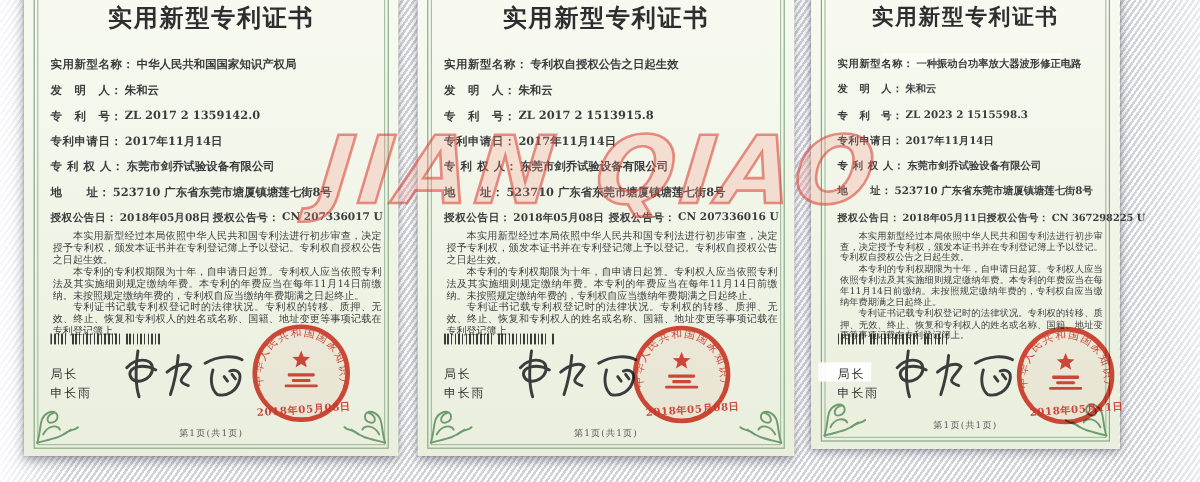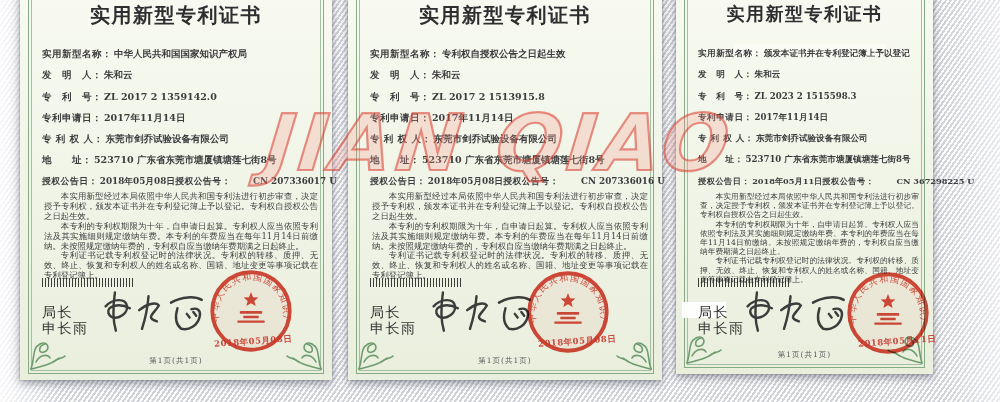--- a/index.html
+++ b/index.html
@@ -45,39 +45,39 @@
   }
   .cert3 .cert-title{font-size:18px;}
 
   .rows{position:absolute;top:60px;left:22px;right:13px;color:#3c3c3e;font-weight:bold;}
   .row{height:21.3px;font-size:9.5px;white-space:nowrap;display:flex;align-items:flex-start;}
   .cert3 .row{font-size:8.6px;}
   .row .lbl{letter-spacing:.5px;}
   .row .val{margin-left:2px;}
   .row.grant{font-size:8.8px;}
   .cert3 .row.grant{font-size:8.2px;}
-  .row.grant .pair2{margin-left:auto;display:flex;gap:20px;}
+  .row.grant .pair2{margin-left:auto;display:flex;}
 
   .body-text{
     position:absolute;top:204px;left:24px;right:14px;
     font-size:8.4px;line-height:9.9px;color:#3e3e40;
     text-align:justify;
   }
   .cert3 .body-text{font-size:7.7px;line-height:9.2px;}
   .body-text p{margin:0;text-indent:2em;}
 
   .barcode{
     position:absolute;top:290px;left:22px;width:92px;height:9px;
     background:repeating-linear-gradient(90deg,
       #1b1b1b 0 1.4px,transparent 1.4px 2.8px,
       #1b1b1b 2.8px 4.4px,transparent 4.4px 6.2px,
       #1b1b1b 6.2px 6.9px,transparent 6.9px 9px);
     opacity:.85;
   }
-  .director{position:absolute;top:317px;left:22px;font-size:14px;line-height:15.5px;
+  .director{position:absolute;top:317px;left:22px;font-size:10px;line-height:15.5px;
     letter-spacing:1.5px;color:#333;}
   .signature{position:absolute;top:299px;left:80px;width:112px;height:50px;}
   .cert3 .signature{left:66px;}
 
   .seal{position:absolute;width:86px;height:86px;mix-blend-mode:multiply;opacity:.92;}
   .cert1 .seal{left:188px;top:280px;}
   .cert2 .seal{left:177px;top:281px;}
   .cert3 .seal{left:169px;top:282px;}
 
   .seal-date{
@@ -335,21 +335,21 @@
         <path d="M24,31 C28,27 33,28 36,25"></path>
       </g>
     </svg>
 
     <div class="cert-title">实用新型专利证书</div>
     <div class="patch patch-c"></div>
 
     <div class="rows">
       <div class="row">
         <span class="lbl">实用新型名称：</span>
-        <span class="val">颁发本证书并在专利登记簿上予以登记</span>
+        <span class="val">一种振动台功率放大器波形修正电路</span>
       </div>
       <div class="row">
         <span class="lbl">发　明　人：</span>
         <span class="val">朱和云</span>
       </div>
       <div class="row">
         <span class="lbl">专　利　号：</span>
         <span class="val">ZL 2023 2 1515598.3</span>
       </div>
       <div class="row">

